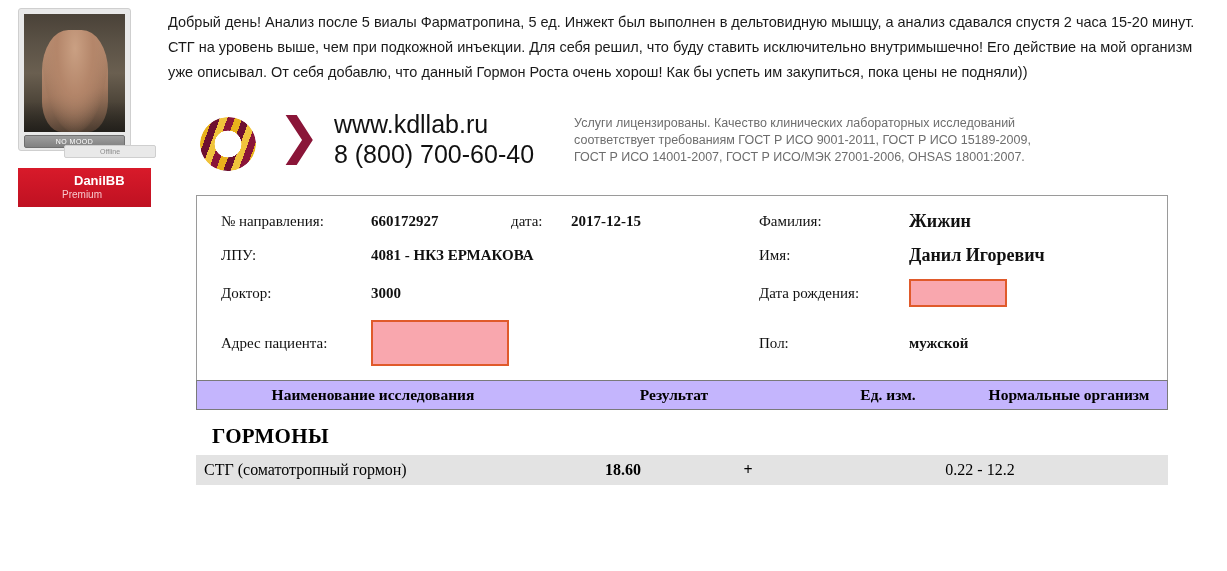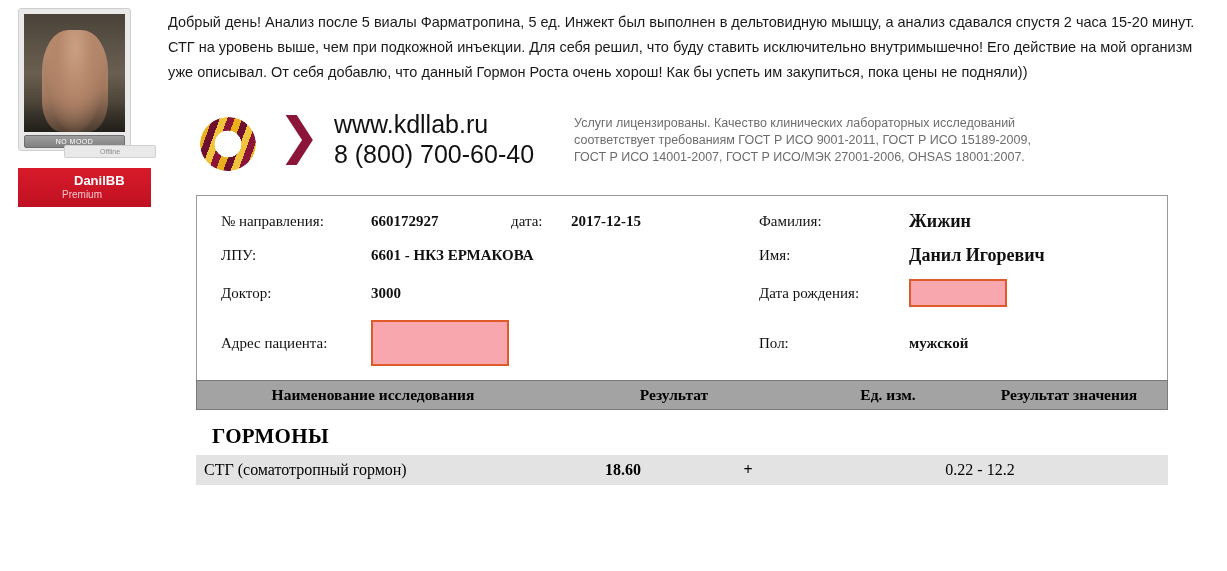--- a/index.html
+++ b/index.html
@@ -238,21 +238,21 @@
     border: 2px solid #e05a2b;
     height: 24px;
     vertical-align: middle;
   }
   .redacted.addr { width: 134px; height: 42px; }
   .redacted.dob  { width: 94px; height: 24px; }
 
   .table-head {
     display: flex;
     align-items: center;
-    background: #a3a3a3;
+    background: #c4b5fd;
     border: 1px solid #7a7a7a;
     height: 28px;
     font-family: "Liberation Serif", serif;
     font-weight: bold;
     font-size: 15.5px;
   }
   .th-name   { flex: 0 0 352px; text-align: center; }
   .th-result { flex: 0 0 250px; text-align: center; }
   .th-unit   { flex: 0 0 178px; text-align: center; }
   .th-norm   { flex: 1 1 auto;  text-align: center; padding-right: 6px; }
@@ -326,21 +326,21 @@
               <tr>
             <td class="lbl" style="width:150px">№ направления:</td>
             <td class="val" style="width:140px">660172927</td>
             <td class="lbl" style="width:60px;padding-left:0 !important">дата:</td>
             <td class="val" style="width:170px">2017-12-15</td>
             <td class="lbl-right" style="width:150px">Фамилия:</td>
             <td class="val" style="font-size:18px">Жижин</td>
           </tr>
           <tr>
             <td class="lbl">ЛПУ:</td>
-            <td class="val" colspan="3">6601 - НКЗ ЕРМАКОВА</td>
+            <td class="val" colspan="3">4081 - НКЗ ЕРМАКОВА</td>
             <td class="lbl-right">Имя:</td>
             <td class="val" style="font-size:18px">Данил Игоревич</td>
           </tr>
           <tr>
             <td class="lbl">Доктор:</td>
             <td class="val" colspan="3">3000</td>
             <td class="lbl-right">Дата рождения:</td>
             <td><span class="redacted dob"></span></td>
           </tr>
           <tr>
@@ -350,21 +350,21 @@
             <td class="val">мужской</td>
           </tr>
         </tbody>
           </table>
       </div>
 
       <div class="table-head">
         <div class="th-name">Наименование исследования</div>
         <div class="th-result">Результат</div>
         <div class="th-unit">Ед. изм.</div>
-        <div class="th-norm">Результат значения</div>
+        <div class="th-norm">Нормальные организм</div>
       </div>
 
       <div class="section-title">ГОРМОНЫ</div>
 
       <div class="result-row">
         <div class="rc-name">СТГ (соматотропный гормон)</div>
         <div class="rc-value">18.60</div>
         <div class="rc-flag">+</div>
         <div class="rc-norm">0.22 - 12.2</div>
       </div>

